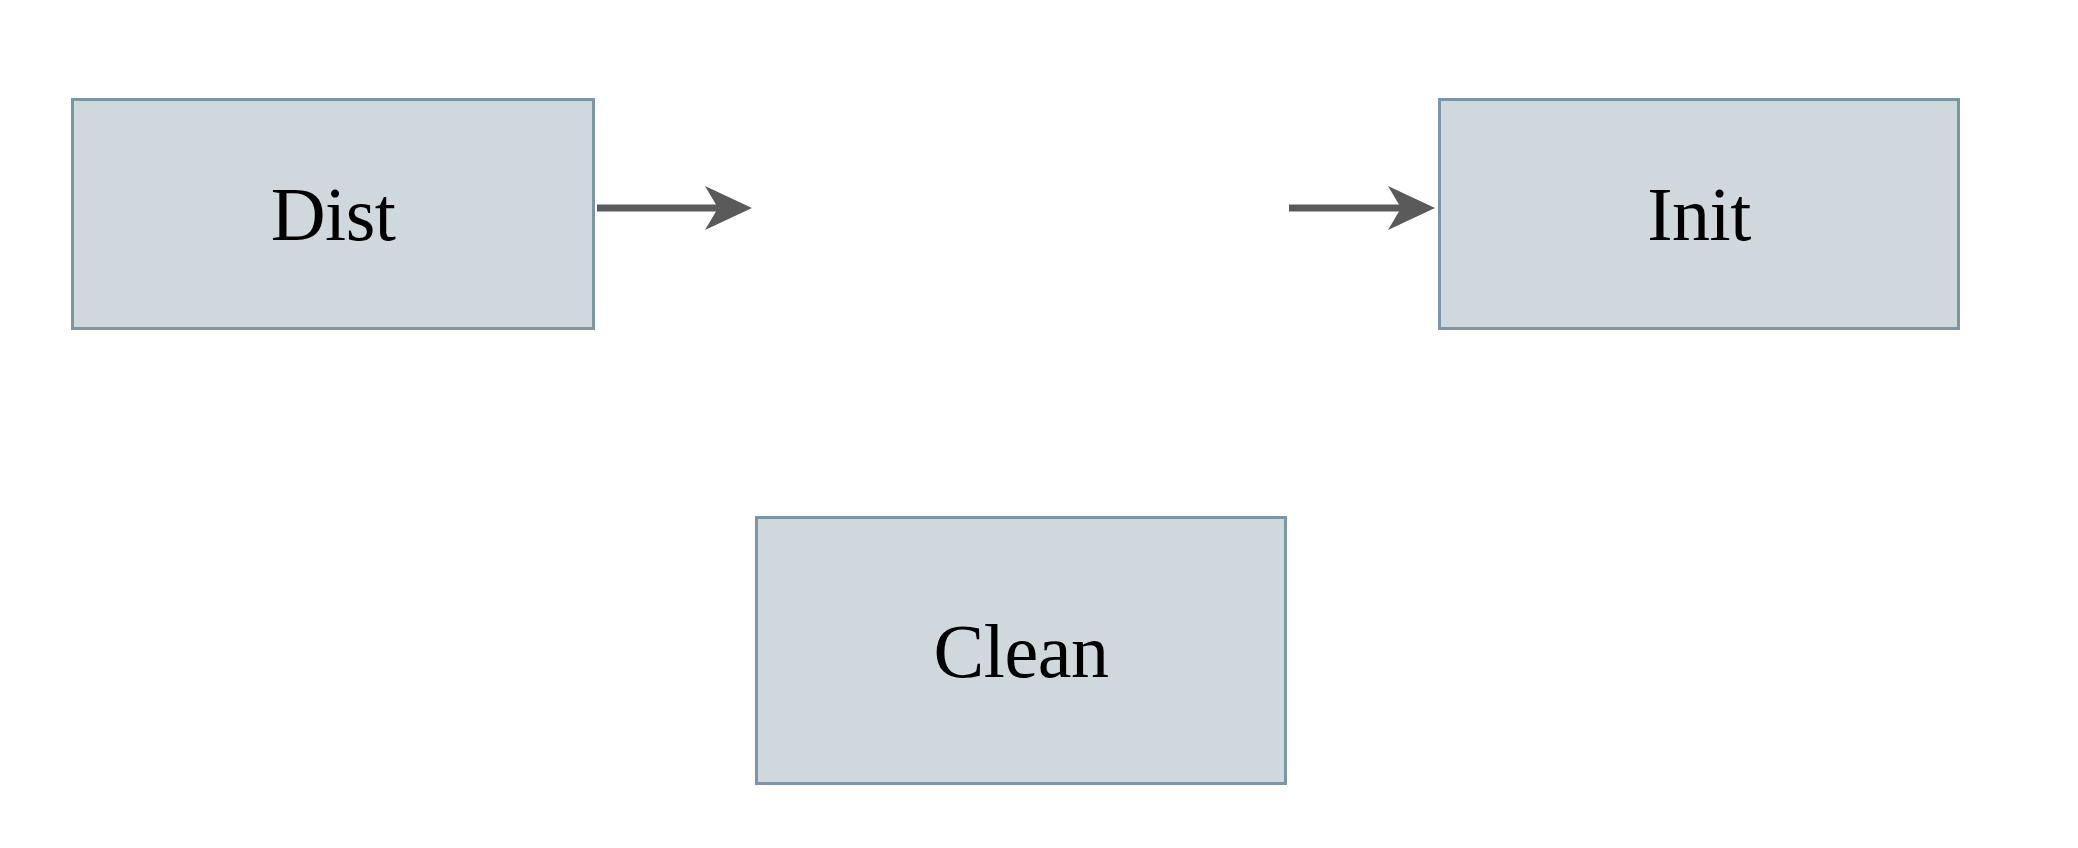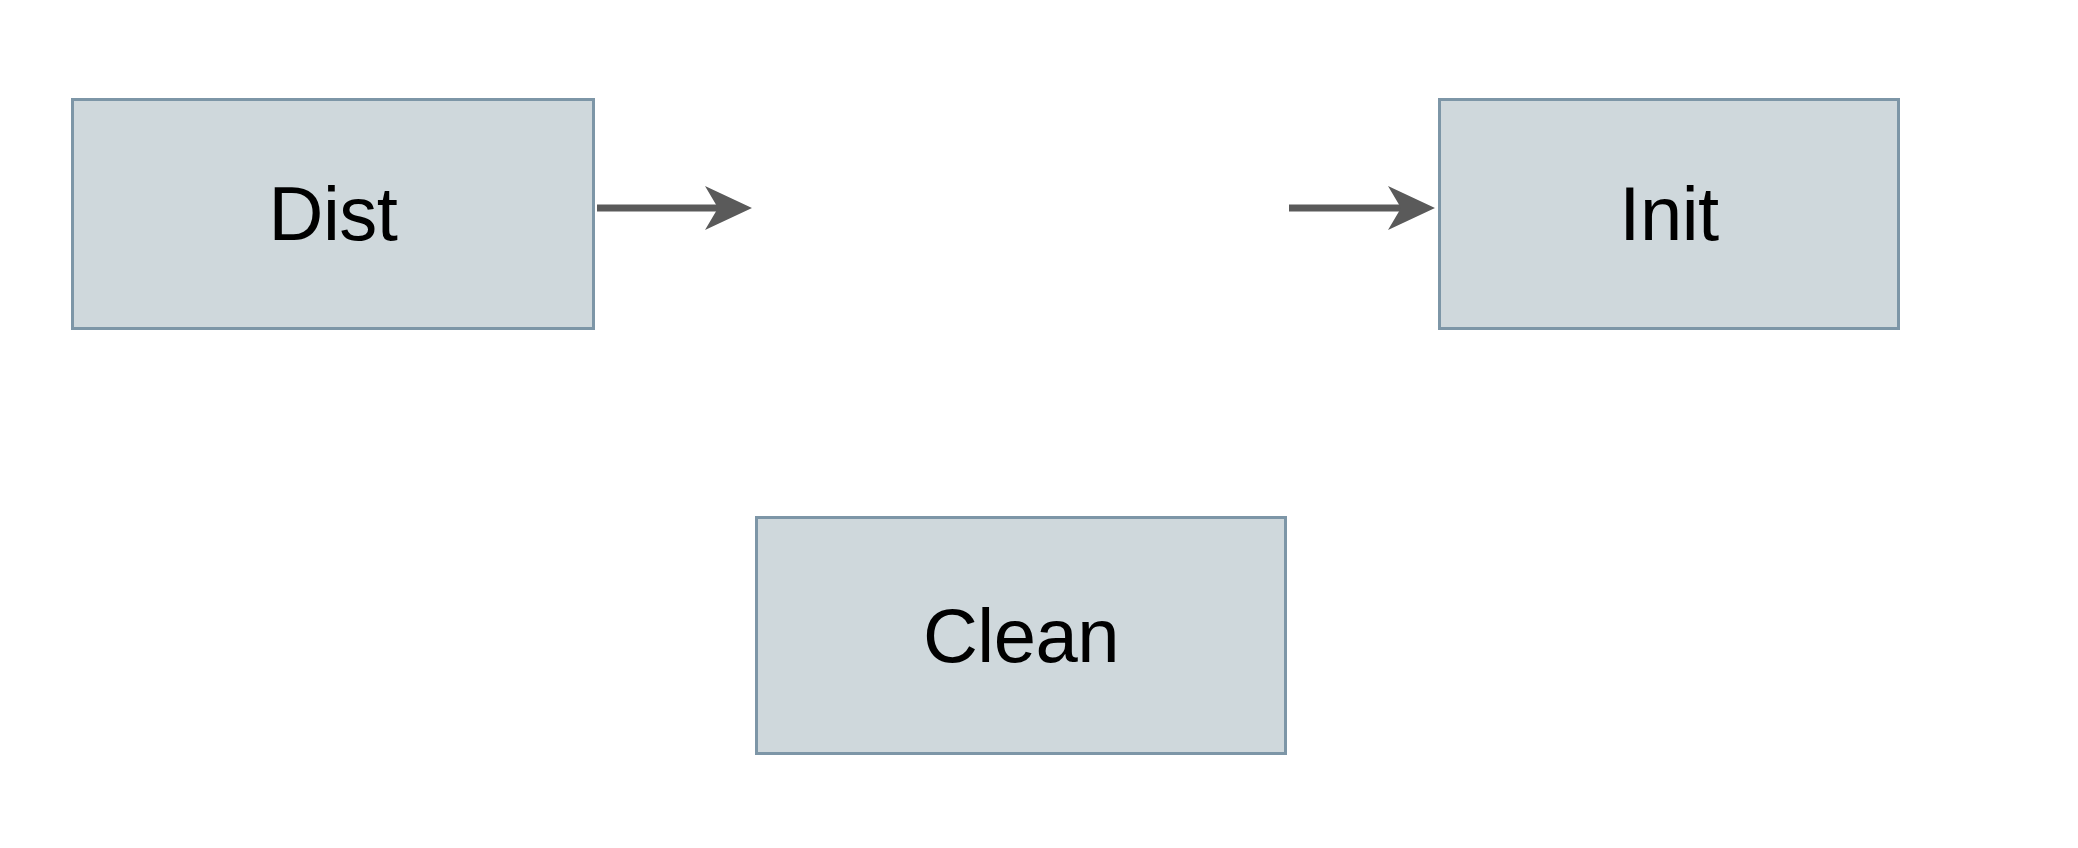--- a/index.html
+++ b/index.html
@@ -20,21 +20,21 @@
   .node {
     position: absolute;
     box-sizing: border-box;
     background: #cfd8dc;
     border: 3px solid #7d96a7;
     display: flex;
     align-items: center;
     justify-content: center;
   }
   .node-label {
-    font-family: Liberation Sans, sans-serif;
+    font-family: Liberation Serif, serif;
     font-weight: 300;
     font-size: 76px;
     line-height: 1;
     color: #000000;
     letter-spacing: -0.5px;
     white-space: nowrap;
     -webkit-font-smoothing: antialiased;
   }
   .edge-layer {
     position: absolute;
@@ -59,21 +59,21 @@
       <line x1="1289" y1="208" x2="1405" y2="208" stroke="#5a5a5a" stroke-width="7"></line>
       <path d="M 1435 208 L 1388 186 L 1401 208 L 1388 230 Z" fill="#5a5a5a"></path>
     </g>
   </svg>
 
   <div class="node" style="left:71px; top:98px; width:524px; height:232px;">
     <span class="node-label">Dist</span>
   </div>
 
 
-  <div class="node" style="left:1438px; top:98px; width:462px; height:232px;">
+  <div class="node" style="left:1438px; top:98px; width:522px; height:232px;">
     <span class="node-label">Init</span>
   </div>
 
-  <div class="node" style="left:755px; top:516px; width:532px; height:239px;">
+  <div class="node" style="left:755px; top:516px; width:532px; height:269px;">
     <span class="node-label">Clean</span>
   </div>
 
 </div>
 
 </body></html>

